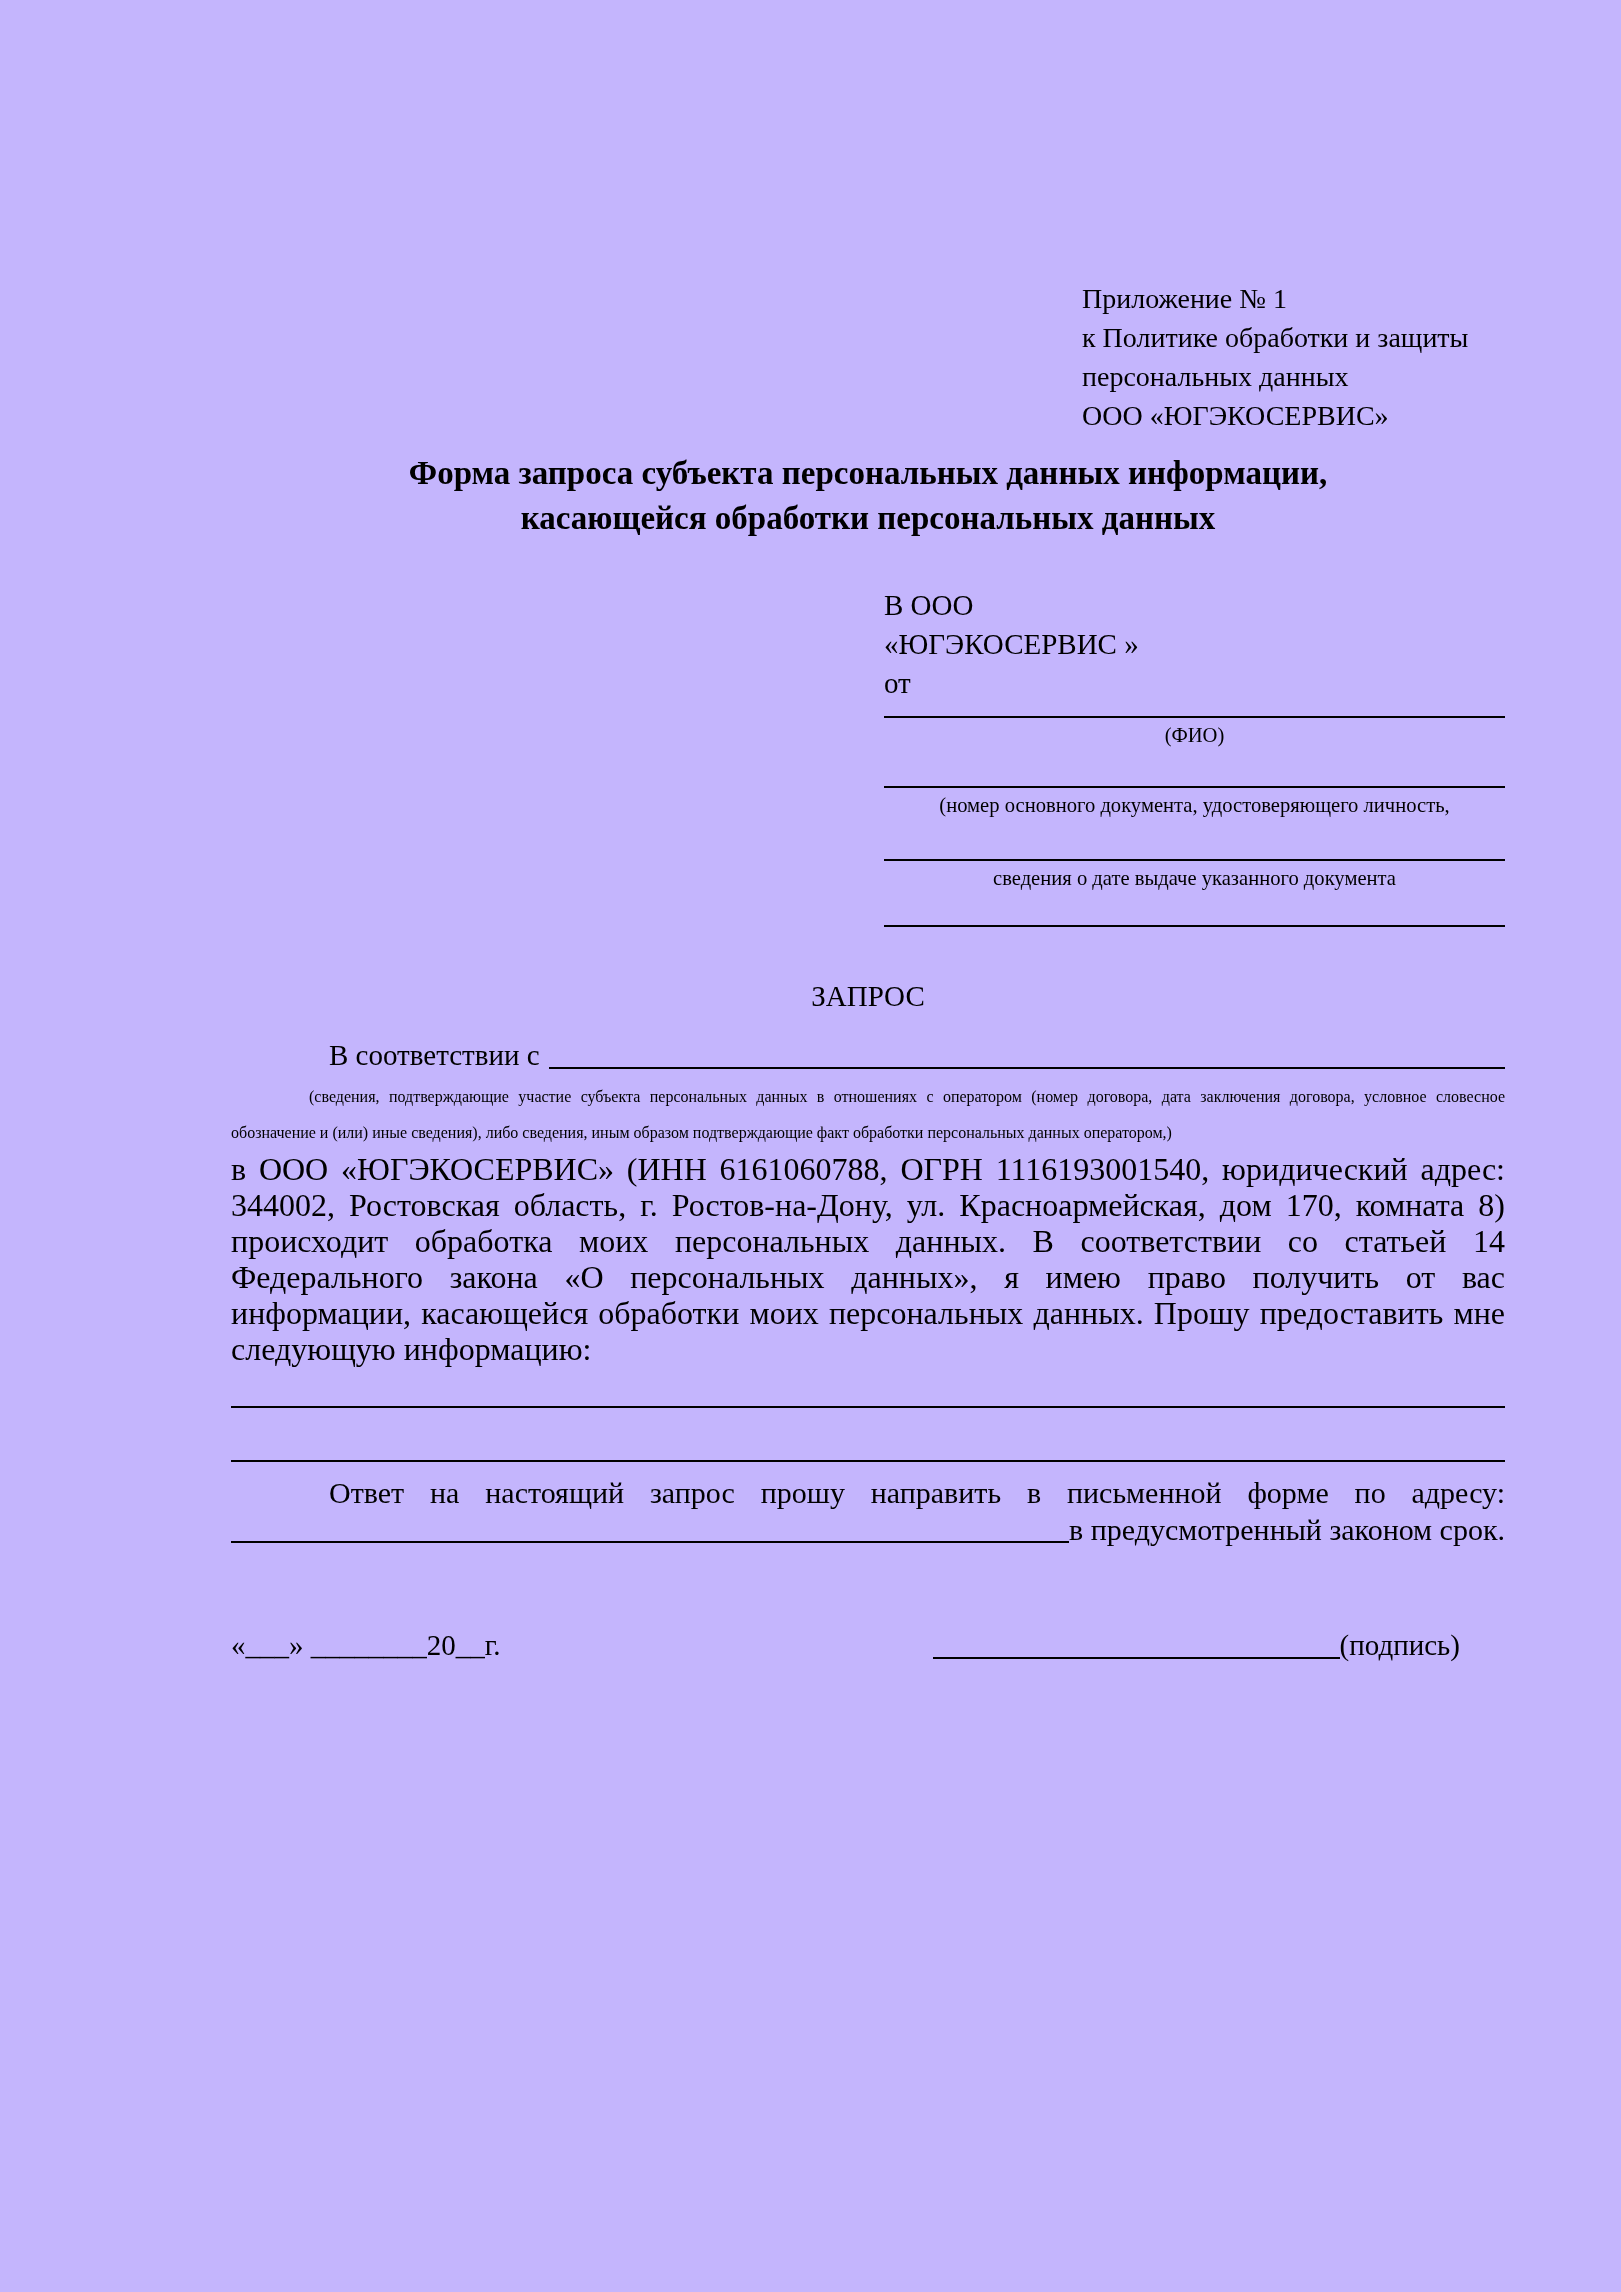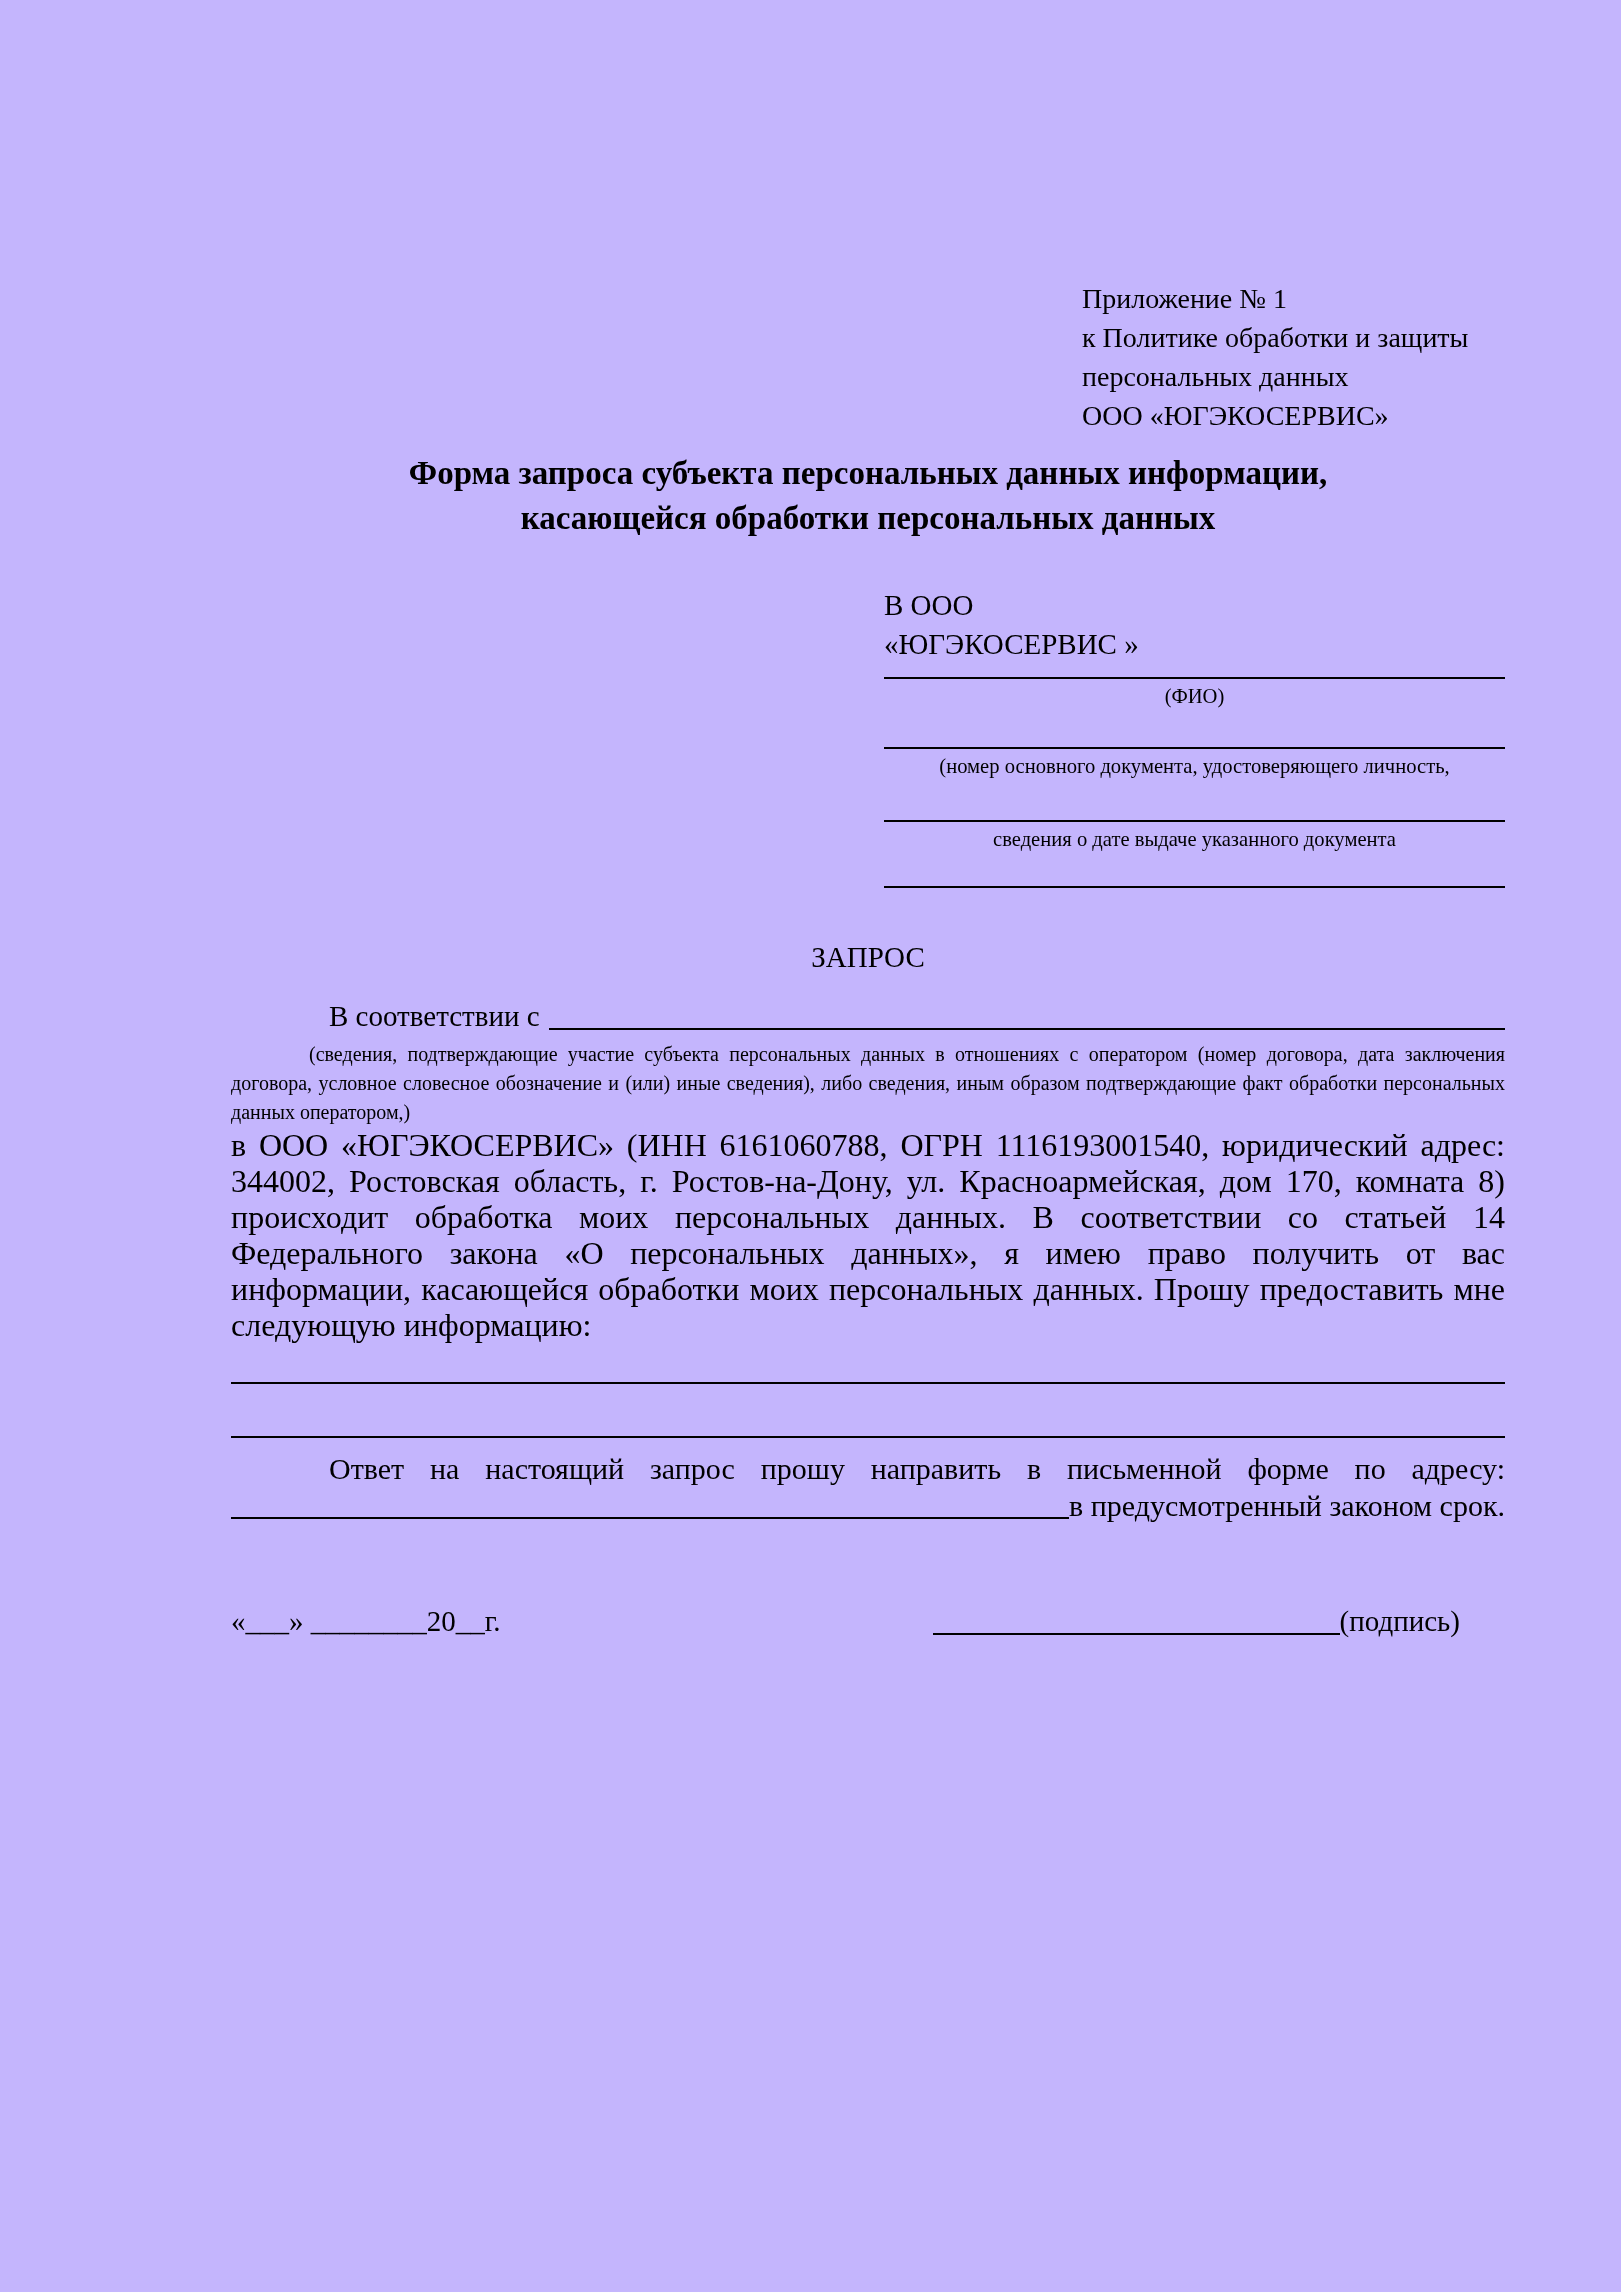--- a/index.html
+++ b/index.html
@@ -79,22 +79,22 @@
   .accordance .fill {
     flex: 1;
     border-bottom: 2.9px solid #000;
     margin-bottom: 4.9px;
     margin-left: 9.8px;
     height: 0;
   }
 
   .footnote {
     margin: 5.9px 0 0 0;
-    font-size: 20px;
-    line-height: 29px;
+    font-size: 16px;
+    line-height: 36px;
     text-align: justify;
     text-indent: 78px;
   }
 
   .body-par {
     margin: 0;
     font-size: 32px;
     line-height: 36px;
     text-align: justify;
   }
@@ -156,20 +156,21 @@
     </div>
 
     <div class="title">
       <div>Форма запроса субъекта персональных данных информации,</div>
       <div>касающейся обработки персональных данных</div>
     </div>
 
     <div class="addressee">
       <div>В ООО</div>
       <div>«ЮГЭКОСЕРВИС »</div>
+      <div>от</div>
 
       <div class="field field-1">
         <div class="rule"></div>
         <div class="cap">(ФИО)</div>
       </div>
       <div class="field field-2">
         <div class="rule"></div>
         <div class="cap">(номер основного документа, удостоверяющего личность,</div>
       </div>
       <div class="field field-3">

